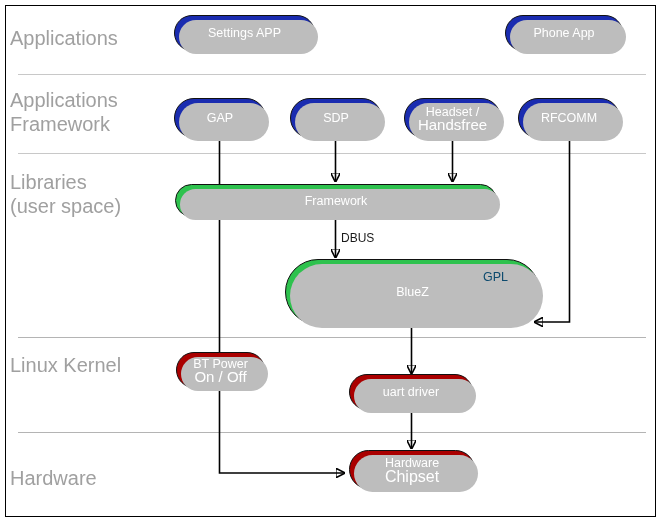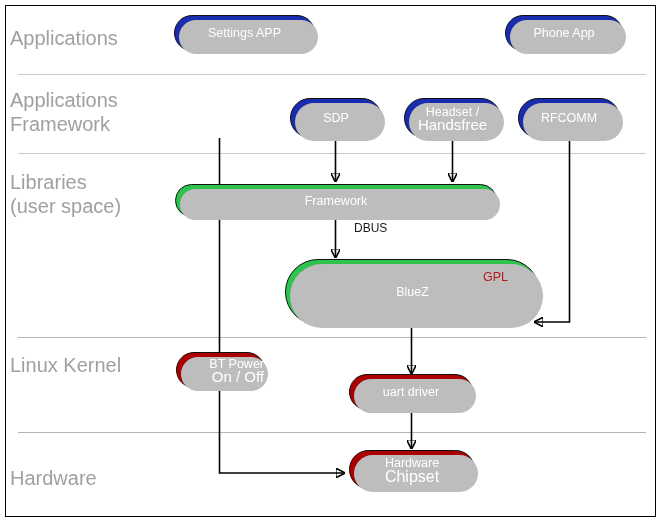--- a/index.html
+++ b/index.html
@@ -59,21 +59,21 @@
   }
   .node.blue{background:#1a2cb0;text-align:center;}
   .node.green{background:#2ec24e;}
   .node.red{background:#aa0000;}
 
   .node .line1{display:block;}
   .node .line2{display:block;font-size:15px;line-height:12px;}
 
   .gpl{
     position:absolute;
-    color:#b91c1c;
+    color:#0c4a6e;
     font-size:12.5px;
     z-index:7;
   }
 
   .edge-label{
     position:absolute;
     color:#1a1a1a;
     font-size:12px;
     z-index:7;
     background:transparent;
@@ -130,20 +130,23 @@
   </svg>
 
   <div class="node blue" style="left:174px;top:15px;width:141px;height:36px;border-radius:18px;">
     <span class="line1">Settings APP</span>
   </div>
 
   <div class="node blue" style="left:505px;top:15px;width:118px;height:36px;border-radius:18px;">
     <span class="line1">Phone App</span>
   </div>
 
+  <div class="node blue" style="left:174px;top:98px;width:92px;height:40px;border-radius:20px;">
+    <span class="line1">GAP</span>
+  </div>
 
   <div class="node blue" style="left:290px;top:98px;width:92px;height:40px;border-radius:20px;">
     <span class="line1">SDP</span>
   </div>
 
   <div class="node blue" style="left:404px;top:98px;width:97px;height:40px;border-radius:20px;">
     <span class="line1">Headset /</span>
     <span class="line2">Handsfree</span>
   </div>
 
@@ -153,23 +156,23 @@
 
   <div class="node green" style="left:175px;top:184px;width:322px;height:33px;border-radius:17px;">
     <span class="line1">Framework</span>
   </div>
 
   <div class="node green" style="left:285px;top:259px;width:255px;height:66px;border-radius:33px;">
     <span class="line1">BlueZ</span>
   </div>
   <div class="gpl" style="left:483px;top:270px;">GPL</div>
 
-  <div class="edge-label" style="left:341px;top:221px;margin-left:13px;">DBUS</div>
+  <div class="edge-label" style="left:341px;top:231px;">DBUS</div>
 
-  <div class="node red" style="left:176px;top:352px;width:89px;height:36px;border-radius:18px;align-items:flex-end;">
+  <div class="node red" style="left:176px;top:352px;width:89px;height:36px;border-radius:18px;">
     <span class="line1">BT Power</span>
     <span class="line2">On / Off</span>
   </div>
 
   <div class="node red" style="left:349px;top:374px;width:124px;height:36px;border-radius:18px;">
     <span class="line1">uart driver</span>
   </div>
 
   <div class="node red" style="left:349px;top:450px;width:126px;height:39px;border-radius:20px;">
     <span class="line1">Hardware</span>

